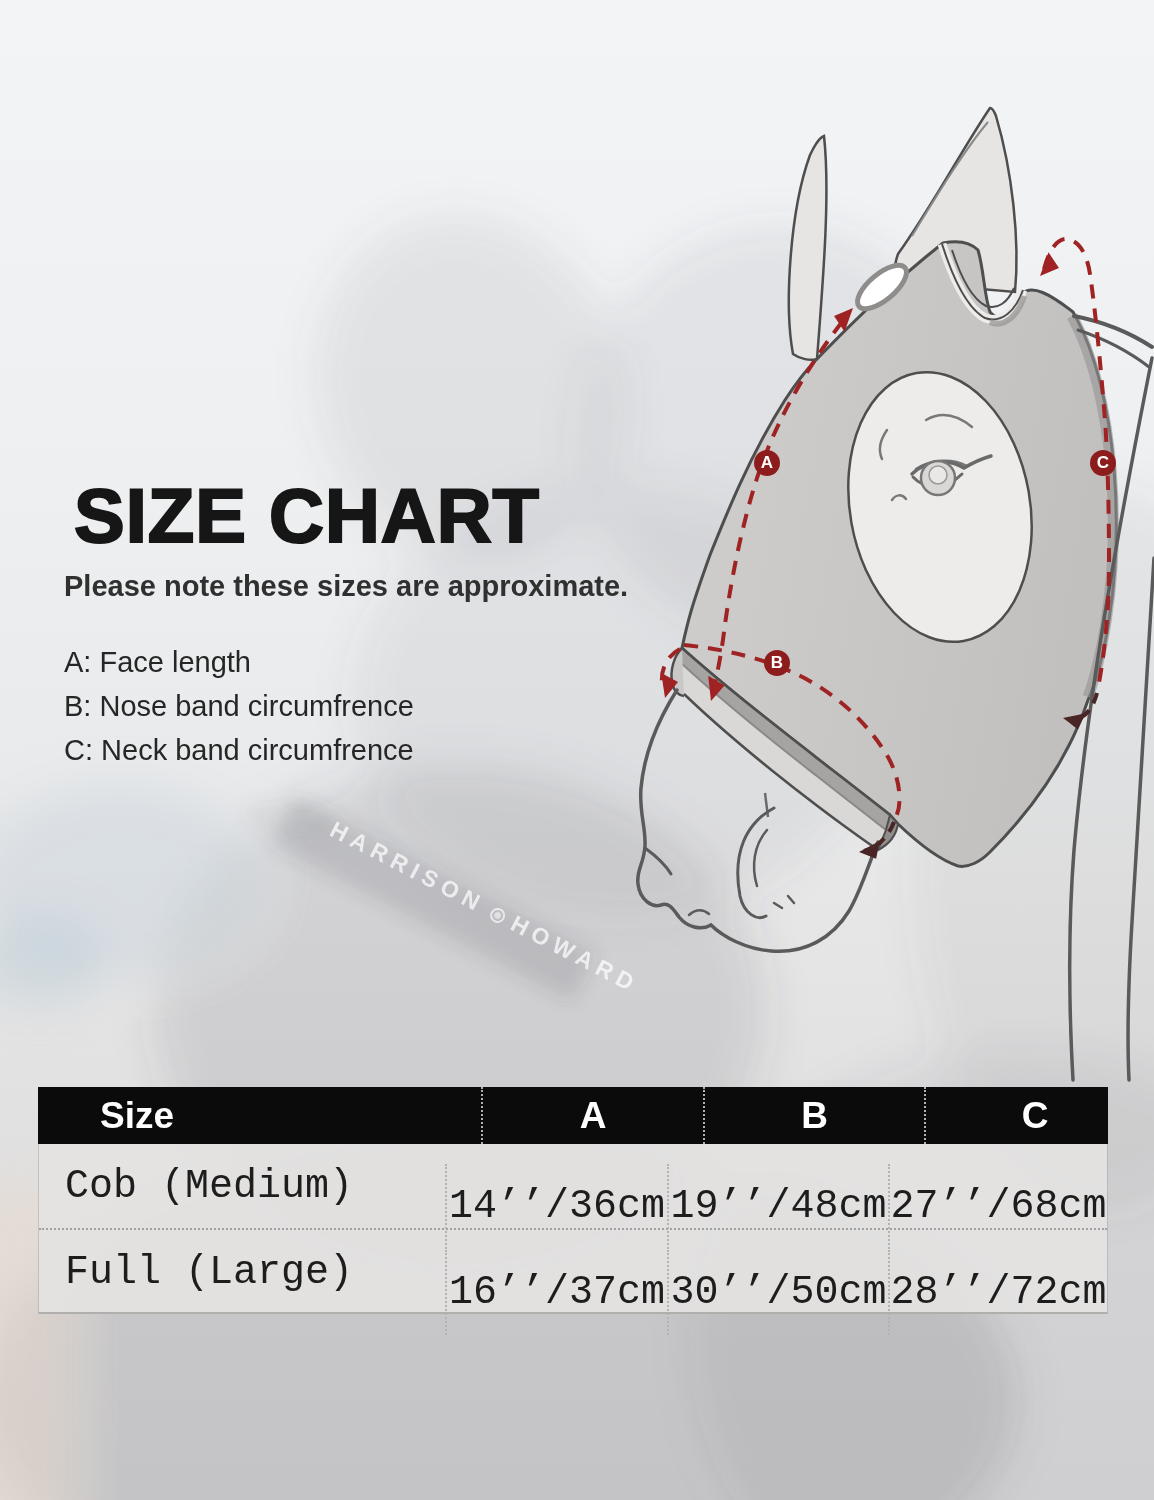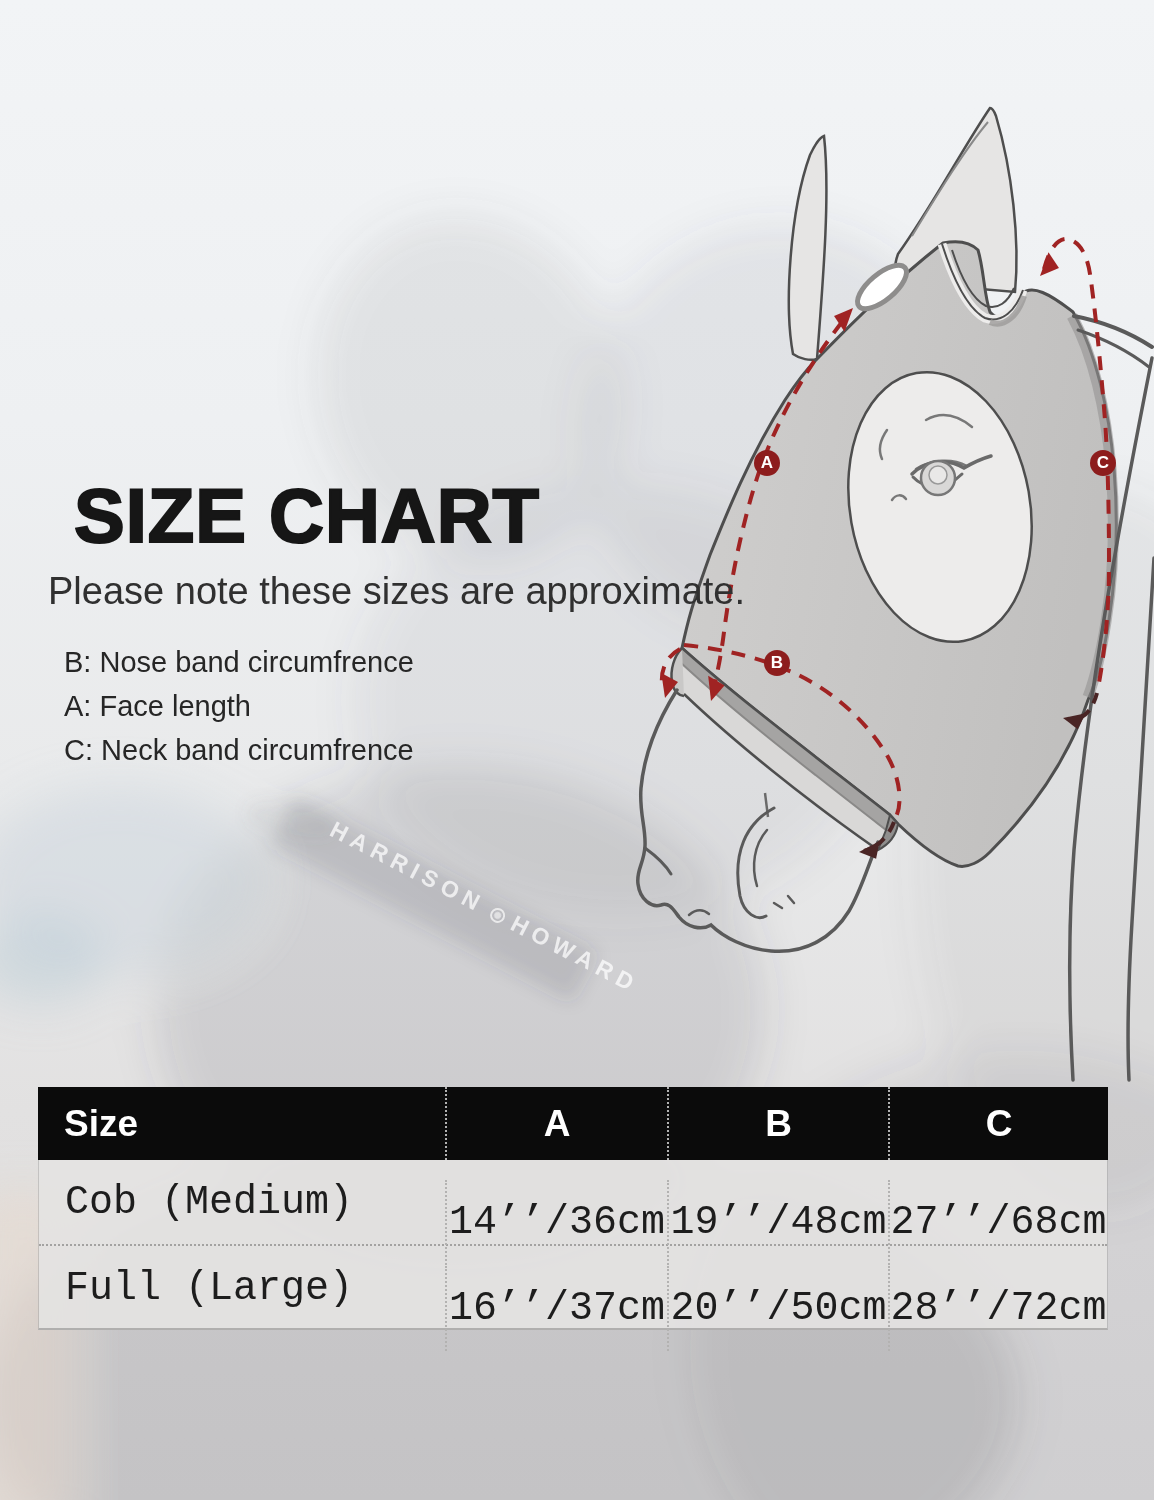--- a/index.html
+++ b/index.html
@@ -23,36 +23,36 @@
     border:2px solid rgba(255,255,255,0.68);margin:0 9px;vertical-align:middle;
     background:radial-gradient(circle at 50% 50%, rgba(255,255,255,.55) 0 3px, transparent 4px);
   }
   
   .page-title{
     position:absolute;left:62px;top:466px;margin:12px;
     font-size:76px;line-height:1;font-weight:bold;color:#161616;
     letter-spacing:1px;-webkit-text-stroke:2.2px #161616;
   }
   .subtitle{
-    position:absolute;left:48px;top:570px;margin:0;
-    font-size:38px;color:#303030;font-weight:400;
+    position:absolute;left:64px;top:570px;margin:0;
+    font-size:29px;color:#303030;font-weight:700;
   }
   .legend{position:absolute;left:64px;top:640px;margin:0;padding:0;list-style:none;}
   .legend li{font-size:29px;line-height:44px;color:#262626;}
   
   .badge{
     position:absolute;width:26px;height:26px;border-radius:50%;
     background:#8D1D1D;color:#ffffff;font-weight:bold;font-size:17px;
     text-align:center;line-height:26px;
   }
   
   .size-table{position:absolute;left:38px;top:1087px;width:1070px;}
   .thead{
     display:grid;grid-template-columns:407px 222px 221px 220px;
-    background:#0B0B0B;height:73px;align-items:center;color:#ffffff;
+    background:#0B0B0B;height:57px;align-items:center;color:#ffffff;padding-left:36px;
   }
   .thead .hcell{font-size:37px;font-weight:bold;text-align:center;height:100%;
     display:flex;align-items:center;justify-content:center;}
   .thead .hcell.first{justify-content:flex-start;padding-left:26px;}
   .thead .hcell.sep{border-left:2px dotted rgba(235,235,235,0.75);}
   .tbody{border-left:1px solid rgba(160,160,160,0.45);border-right:1px solid rgba(160,160,160,0.45);
     border-bottom:2px solid #b0afae;}
   .trow{
     display:grid;grid-template-columns:406px 222px 221px 219px;
     background:rgba(228,227,226,0.92);height:84px;align-items:center;color:#1d1d1d;font-family:Liberation Mono, monospace;
@@ -205,41 +205,41 @@
     </g>
   </svg>
 
   <div class="badge" style="left:754px;top:450px">A</div>
   <div class="badge" style="left:764px;top:650px">B</div>
   <div class="badge" style="left:1090px;top:450px">C</div>
 
   <h1 class="page-title">SIZE CHART</h1>
   <p class="subtitle">Please note these sizes are approximate.</p>
   <ul class="legend">
+    <li>A: Face length</li>
     <li>B: Nose band circumfrence</li>
-    <li>A: Face length</li>
     <li>C: Neck band circumfrence</li>
   </ul>
 
   <div class="size-table">
     <div class="thead">
       <div class="hcell first">Size</div>
       <div class="hcell sep">A</div>
       <div class="hcell sep">B</div>
       <div class="hcell sep">C</div>
     </div>
     <div class="tbody">
       <div class="trow">
         <div class="cell first">Cob (Medium)</div>
         <div class="cell sep">14’’/36cm</div>
         <div class="cell sep">19’’/48cm</div>
         <div class="cell sep">27’’/68cm</div>
       </div>
       <div class="trow">
         <div class="cell first">Full (Large)</div>
         <div class="cell sep">16’’/37cm</div>
-        <div class="cell sep">20’’/50cm</div>
+        <div class="cell sep">30’’/50cm</div>
         <div class="cell sep">28’’/72cm</div>
       </div>
     </div>
   </div>
 
 </div>
 
 </body></html>

